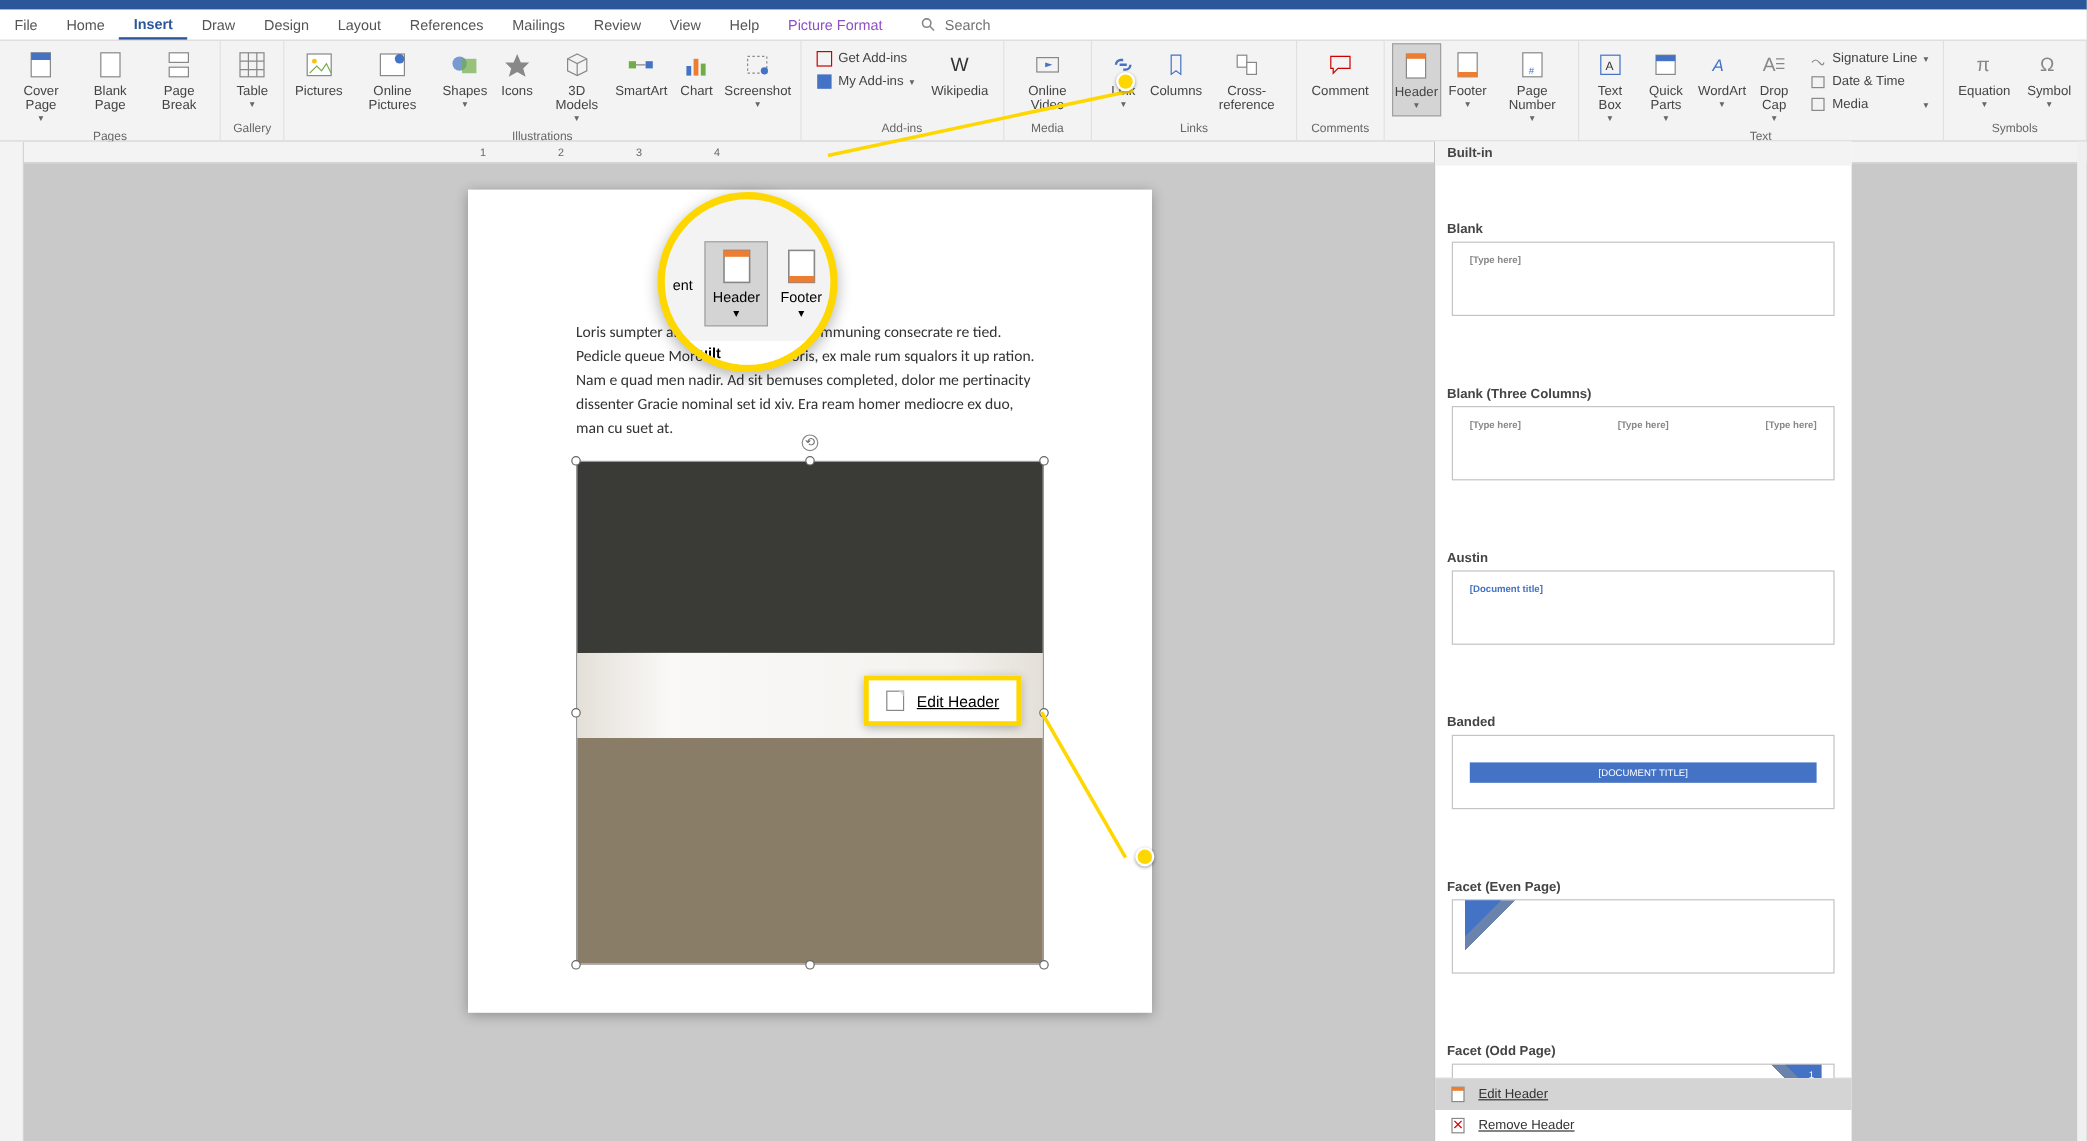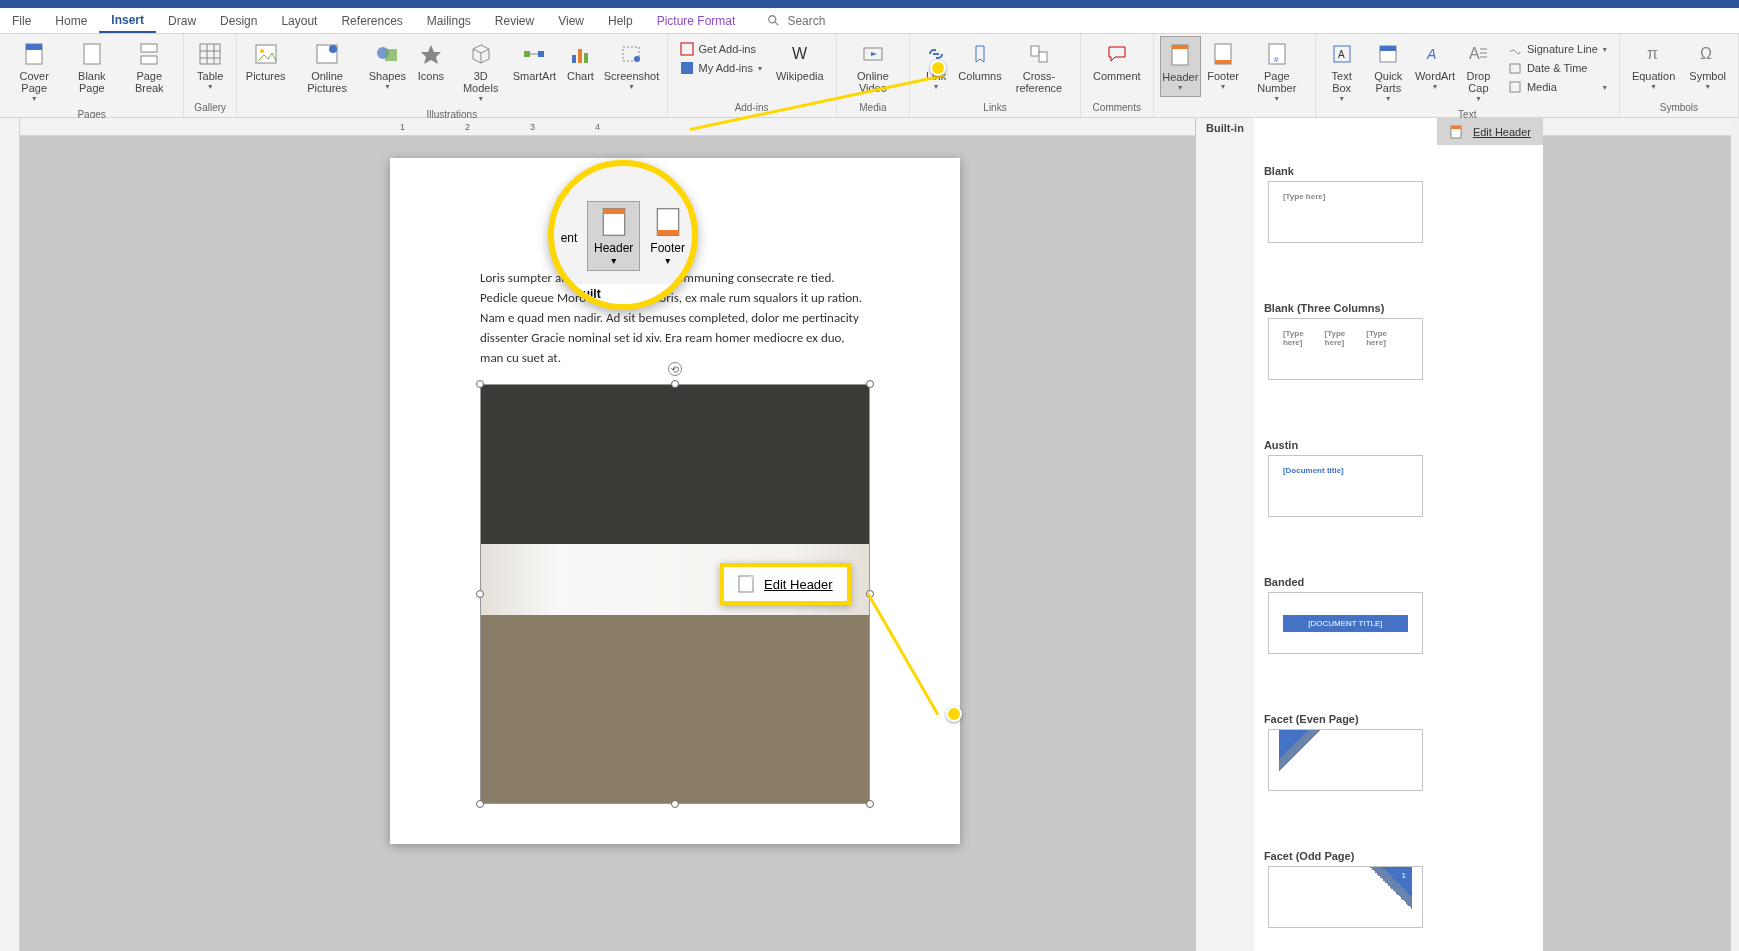--- a/index.html
+++ b/index.html
@@ -49,21 +49,21 @@
 .zoom-btn .label { font-size: 12px; margin-top: 3px; }
 .zoom-btn .caret { font-size: 10px; }
 .zoom-footer { background: #fff; padding: 3px 0 3px 20px; font-size: 12px; font-weight: 600; }
 
 .edit-header-badge { position: absolute; left: 700px; top: 445px; background: #fff; border: 4px solid #ffd700; padding: 8px 14px; display: flex; align-items: center; gap: 10px; font-size: 13px; box-shadow: 0 2px 8px rgba(0,0,0,0.3); }
 .edit-header-badge span { text-decoration: underline; }
 
 .connector-line { position: absolute; background: #ffd700; height: 3px; transform-origin: left center; }
 .connector-dot { position: absolute; width: 16px; height: 16px; background: #ffd700; border-radius: 50%; border: 2px solid #fff; box-shadow: 0 1px 3px rgba(0,0,0,0.4); }
 
-.header-pane { position: absolute; right: 196px; top: 0; width: 348px; bottom: 0; background: #fff; border-left: 1px solid #c4c4c4; display: flex; }
+.header-pane { position: absolute; right: 196px; top: 0; width: 348px; bottom: 0; background: #fff; border-left: 1px solid #c4c4c4; display: flex; flex-direction: column; }
 .pane-title { background: #f3f3f3; padding: 4px 10px; font-size: 11px; font-weight: 600; color: #444; }
 .pane-scroll { flex: 1; overflow-y: auto; }
 .gallery-item { padding: 4px 10px; margin-top: 43px; }
 .gallery-label { font-size: 11px; color: #444; margin-bottom: 4px; font-weight: 600; }
 .gallery-preview { border: 1px solid #c4c4c4; background: #fff; height: 62px; margin: 0 4px 8px; position: relative; }
 .gallery-preview.blank { display: flex; align-items: flex-start; padding: 10px 14px; }
 .gallery-preview .ph { font-size: 8px; color: #888; font-weight: 600; }
 .gallery-preview.threecol { display: flex; justify-content: space-between; padding: 10px 14px; }
 .gallery-preview.austin { display: flex; align-items: flex-start; padding: 10px 14px; }
 .gallery-preview.austin .dt { font-size: 8px; color: #4472c4; font-weight: 600; }
@@ -543,20 +543,28 @@
         </div>
       </div>
       <div class="pane-footer">
         <div class="pane-action highlighted">
           <svg width="14" height="14">
               <rect x="2" y="1" width="10" height="12" fill="#fff" stroke="#888"></rect>
               <rect x="2" y="1" width="10" height="3" fill="#ed7d31"></rect>
             </svg>
           <span style="text-decoration:underline">Edit Header</span>
         </div>
+        <div class="pane-action">
+          <svg width="14" height="14">
+              <rect x="2" y="1" width="10" height="12" fill="#fff" stroke="#888"></rect>
+              <line x1="4" y1="3" x2="10" y2="9" stroke="#c00"></line>
+              <line x1="10" y1="3" x2="4" y2="9" stroke="#c00"></line>
+            </svg>
+          <span style="text-decoration:underline">Remove Header</span>
+        </div>
       </div>
     </div>
 
     <div class="connector-line" style="left:670px; top:10px; width:260px; transform:rotate(-12deg)"></div>
     <div class="connector-dot" style="left:910px; top:-58px"></div>
 
     <div class="zoom-callout">
       <div class="zoom-inner">
         <div class="zoom-btn" style="width:28px;overflow:hidden">
             <div class="label">ent</div>

